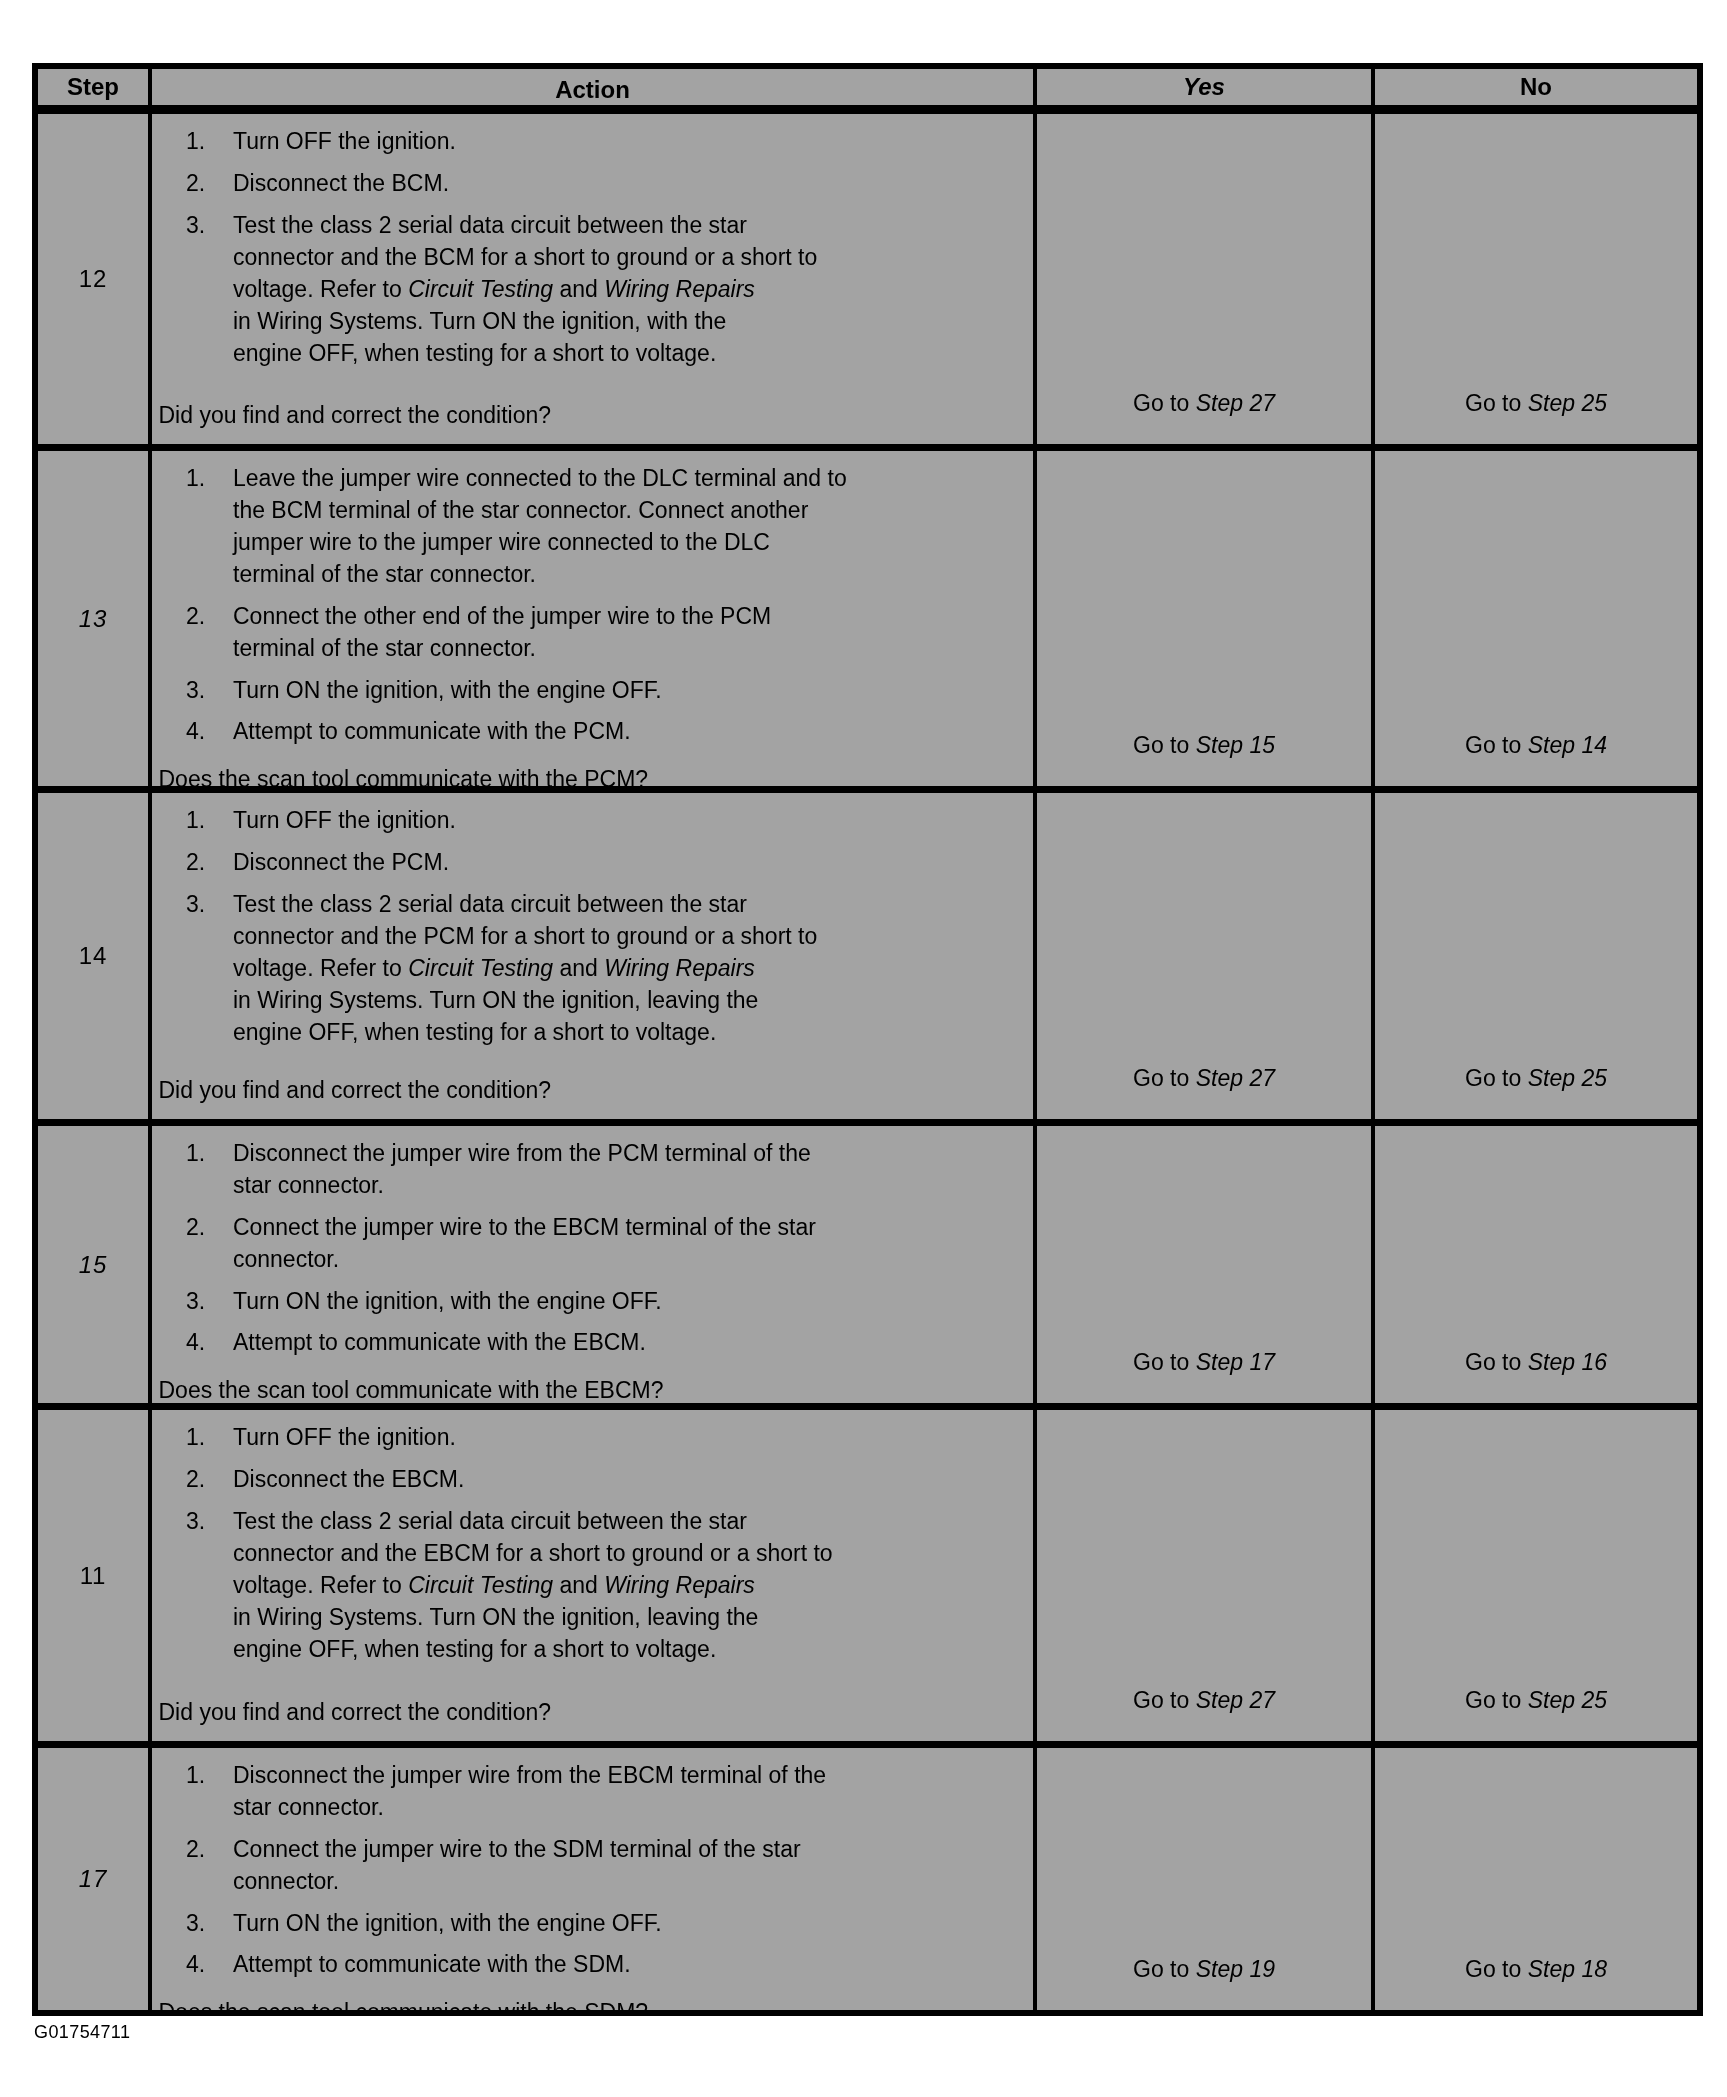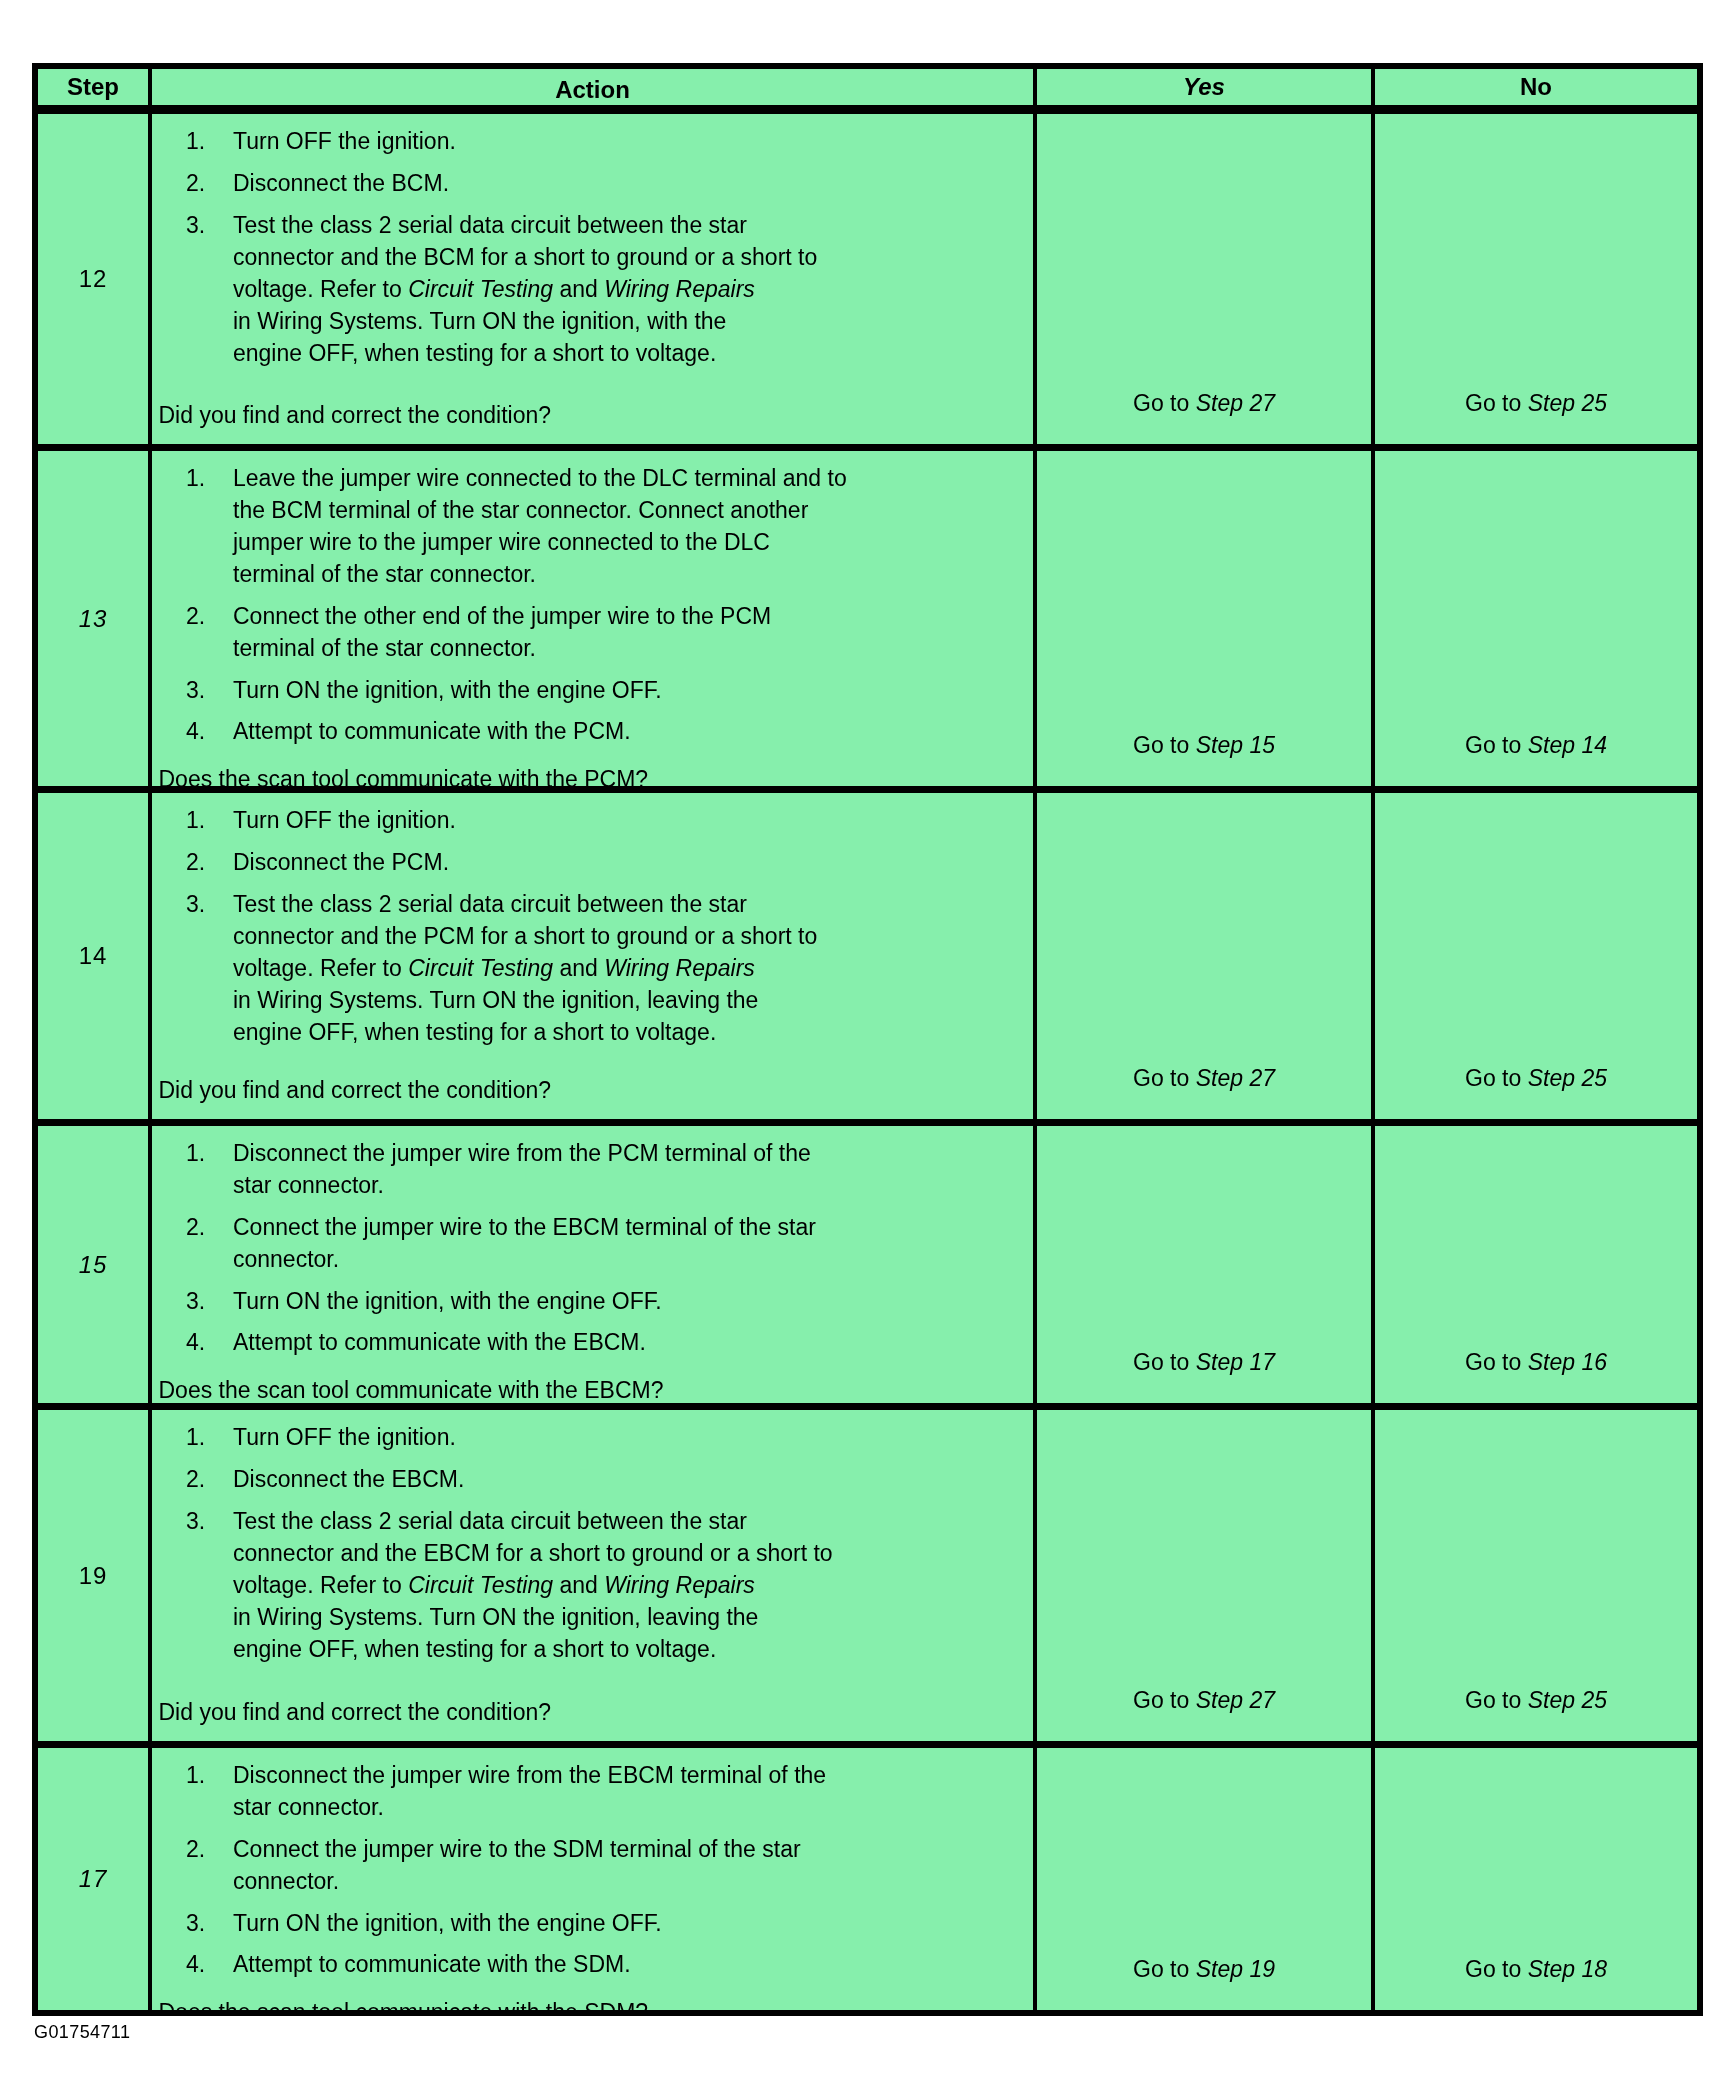--- a/index.html
+++ b/index.html
@@ -14,21 +14,21 @@
     -webkit-font-smoothing: antialiased;
   }
 
   .diag-table {
     position: absolute;
     left: 32px;
     top: 63px;
     width: 1671px;
     box-sizing: border-box;
     border: 6.5px solid #000;
-    background: #86efac;
+    background: #a3a3a3;
   }
 
   .hrow {
     display: flex;
     width: 100%;
     box-sizing: border-box;
     height: 36px;
   }
 
   .hcell {
@@ -286,21 +286,21 @@
     <div class="c-yes">
       <div class="goto"><span>Go to </span><span class="it">Step 17</span></div>
     </div>
     <div class="c-no">
       <div class="goto"><span>Go to </span><span class="it">Step 16</span></div>
     </div>
   </div>
 
   <div class="trow">
     <div class="c-step">
-      <span class="step-num">19</span>
+      <span class="step-num">11</span>
     </div>
     <div class="c-action">
       <div class="items">
             <div class="item">
               <span class="num">1.</span>
               <span class="text"><span>Turn OFF the ignition.</span></span>
             </div>
             <div class="item">
               <span class="num">2.</span>
               <span class="text"><span>Disconnect the EBCM.</span></span>

